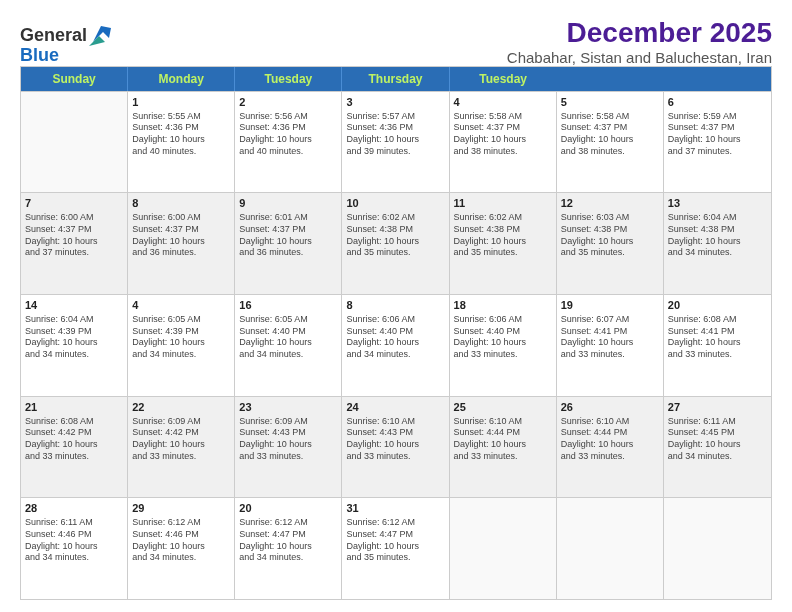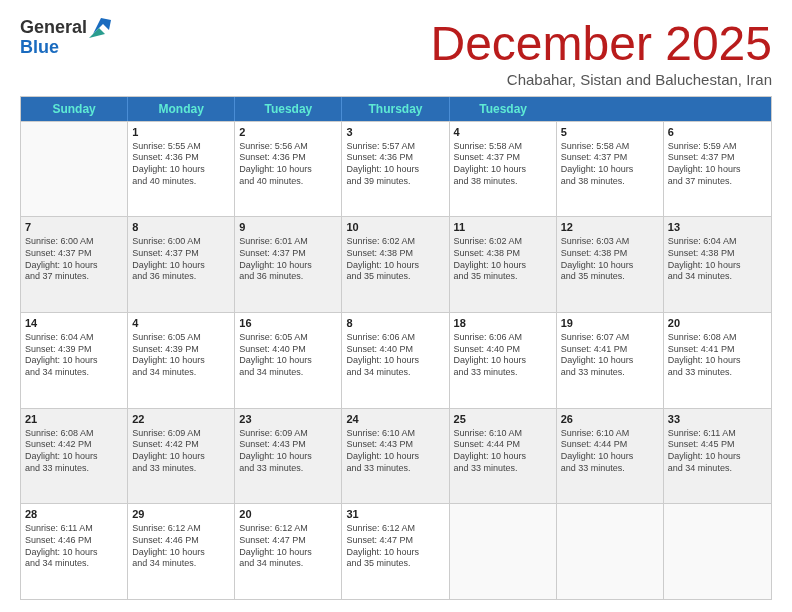--- a/index.html
+++ b/index.html
@@ -12,23 +12,22 @@
     }
     .page {
       width: 792px;
       height: 612px;
       padding: 18px 20px 12px 20px;
       display: flex;
       flex-direction: column;
     }
     .header {
       display: flex;
-      align-items: flex-start;
+      align-items: flex-end;
       justify-content: space-between;
-      margin-bottom: 8px;
     }
     .logo {
       display: flex;
       align-items: center;
     }
     .logo-text {
       display: flex;
       flex-direction: column;
       line-height: 1.1;
     }
@@ -45,42 +44,42 @@
     .logo-icon {
       width: 22px;
       height: 22px;
       margin-left: 2px;
       margin-top: -2px;
     }
     .title-block {
       text-align: right;
     }
     .month-title {
-      font-size: 48px;
-      font-weight: normal;
-      color: #b91c1c;
+      font-size: 28px;
+      font-weight: bold;
+      color: #4c1d95;
       line-height: 1.1;
     }
     .subtitle {
       font-size: 15px;
       color: #555;
     }
     .calendar {
       flex: 1;
       display: flex;
       flex-direction: column;
       border: 1px solid #ccc;
     }
     .cal-header-row {
       display: grid;
       grid-template-columns: repeat(7, 1fr);
       background: #2a6db5;
     }
     .cal-header-cell {
-      color: #5eead4;
+      color: #bef264;
       font-size: 12px;
       font-weight: bold;
       text-align: center;
       padding: 5px 2px;
       border-right: 1px solid #4a8dd5;
     }
     .cal-header-cell:last-child {
       border-right: none;
     }
     .cal-body {
@@ -341,21 +340,21 @@
 and 33 minutes.</div>
           </div>
           <div class="cal-cell shaded">
             <span class="day-number">26</span>
             <div class="day-info" style="white-space: pre-line;">Sunrise: 6:10 AM
 Sunset: 4:44 PM
 Daylight: 10 hours
 and 33 minutes.</div>
           </div>
           <div class="cal-cell shaded">
-            <span class="day-number">33</span>
+            <span class="day-number">27</span>
             <div class="day-info" style="white-space: pre-line;">Sunrise: 6:11 AM
 Sunset: 4:45 PM
 Daylight: 10 hours
 and 34 minutes.</div>
           </div>
         </div>
         <div class="cal-week">
           <div class="cal-cell">
             <span class="day-number">28</span>
             <div class="day-info" style="white-space: pre-line;">Sunrise: 6:11 AM

